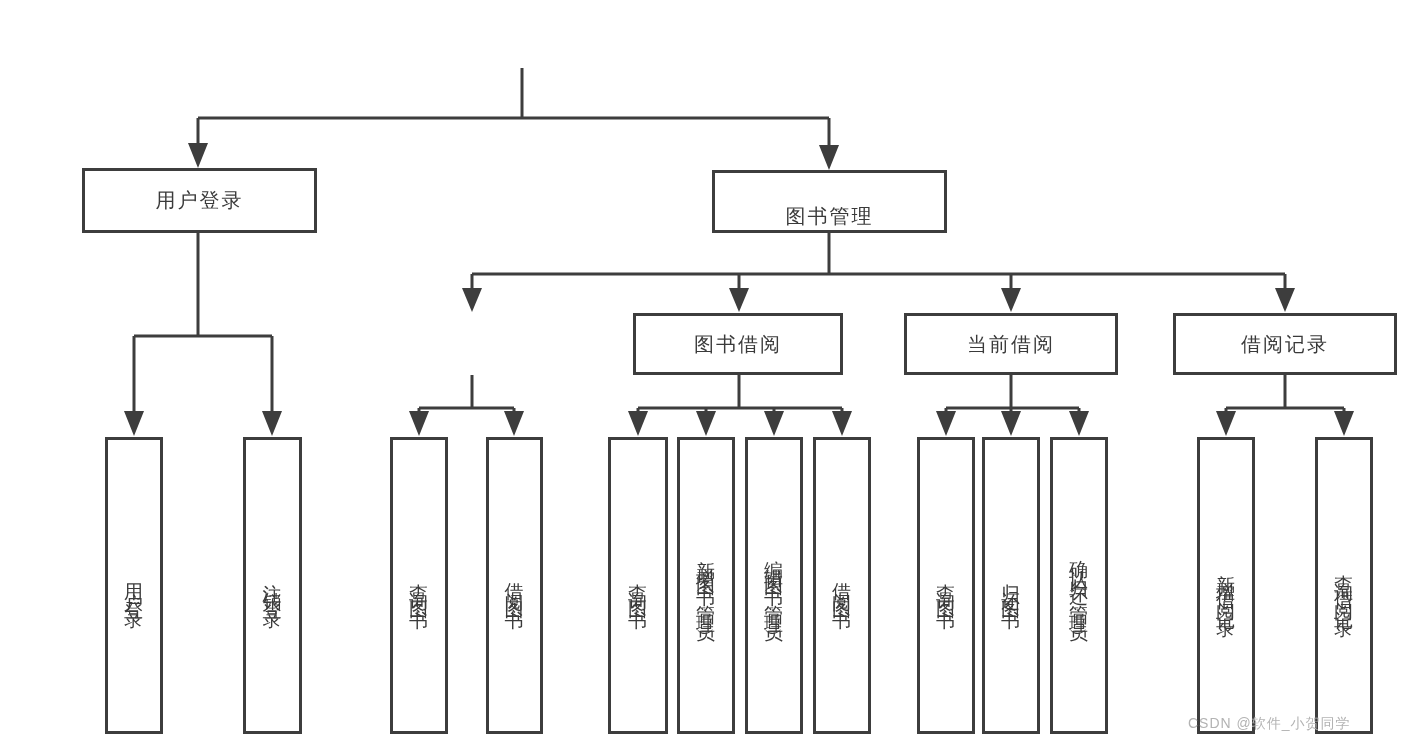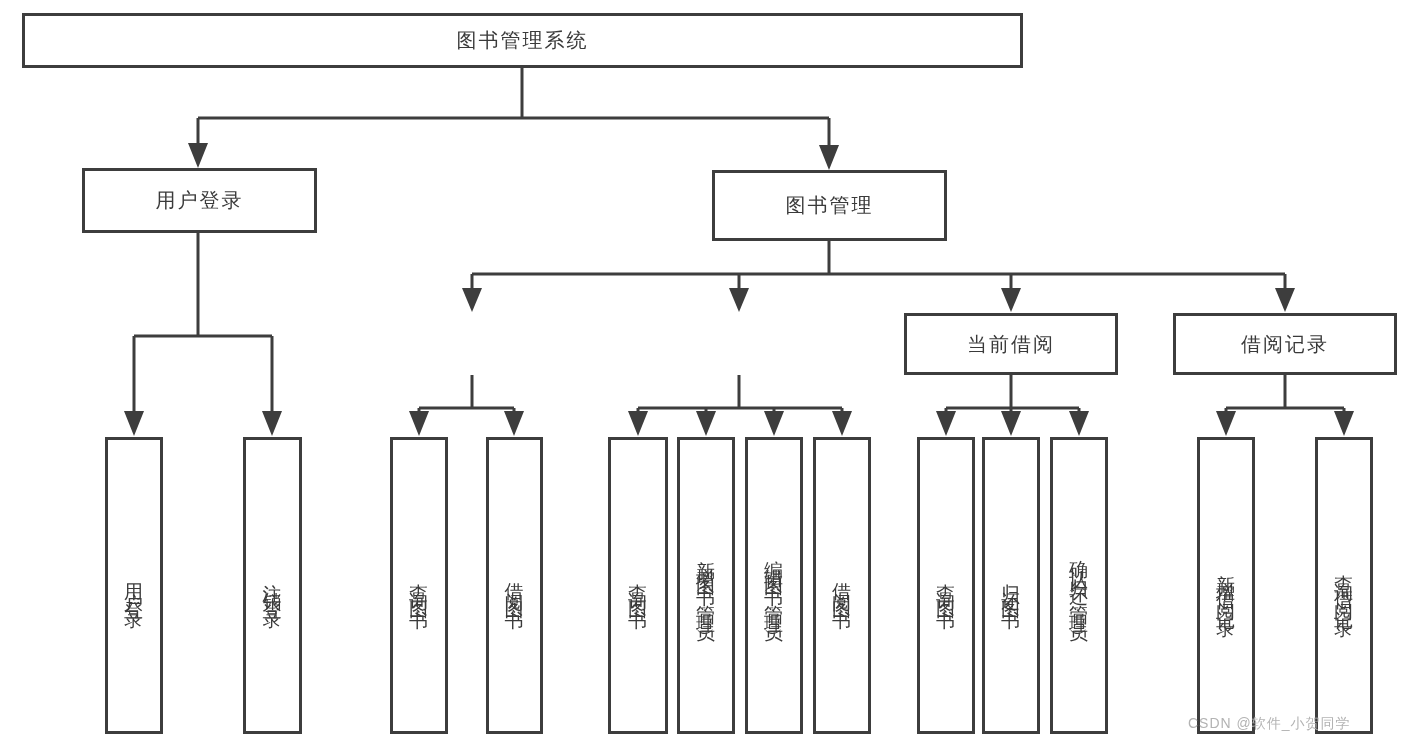--- a/index.html
+++ b/index.html
@@ -129,31 +129,31 @@
     <g>
       <path d="M1285 375 V408"></path>
       <path d="M1226 408 H1344"></path>
       <path d="M1226 408 V416"></path>
         <polygon points="1216,411 1236,411 1226,436"></polygon>
       <path d="M1344 408 V416"></path>
         <polygon points="1334,411 1354,411 1344,436"></polygon>
     </g>
   </svg>
 
-  <div class="hbox" style="left:22px;top:13px;width:1001px;height:55px;">
-    <span>图书管理系统</span>
-  </div>
 
   <div class="hbox" style="left:82px;top:168px;width:235px;height:65px;">
     <span>用户登录</span>
   </div>
-  <div class="hbox" style="left:712px;top:170px;width:235px;height:71px;">
+  <div class="hbox" style="left:712px;top:170px;width:235px;height:63px;align-items:flex-end;">
     <span>图书管理</span>
   </div>
 
+  <div class="hbox" style="left:633px;top:313px;width:210px;height:62px;">
+    <span>图书借阅</span>
+  </div>
   <div class="hbox" style="left:1173px;top:313px;width:224px;height:62px;">
     <span>借阅记录</span>
   </div>
   <div class="hbox" style="left:904px;top:313px;width:214px;height:62px;">
     <span>当前借阅</span>
   </div>
 
   <div class="vbox" style="left:105px;width:58px;">
     <span>用户登录</span>
   </div>

